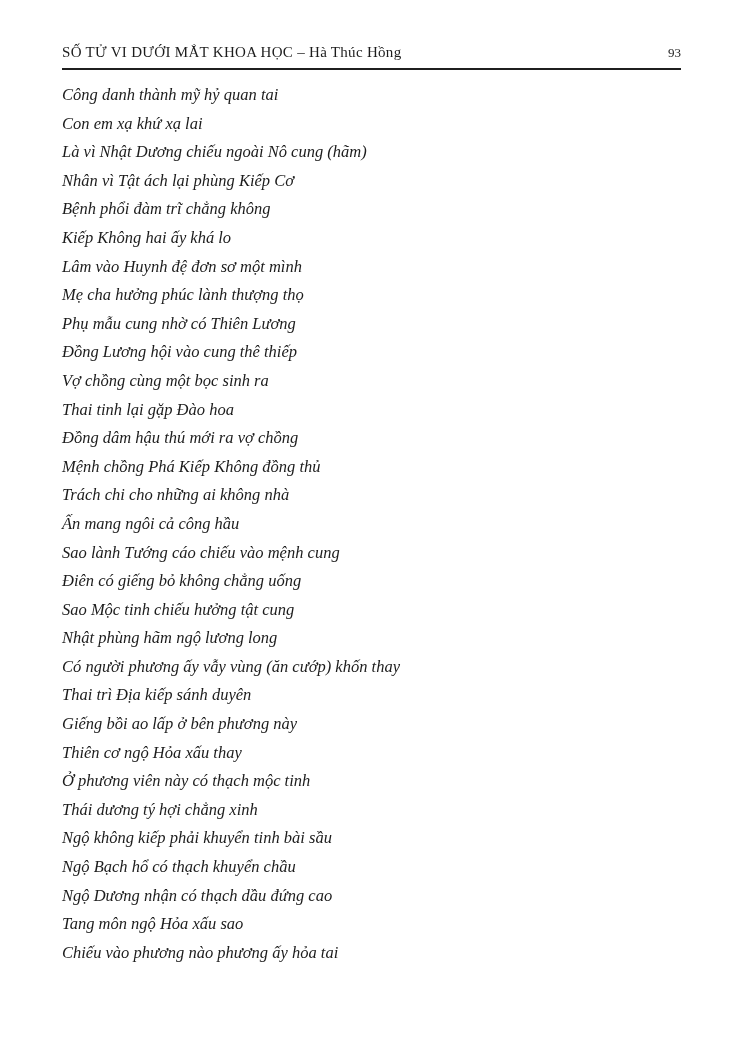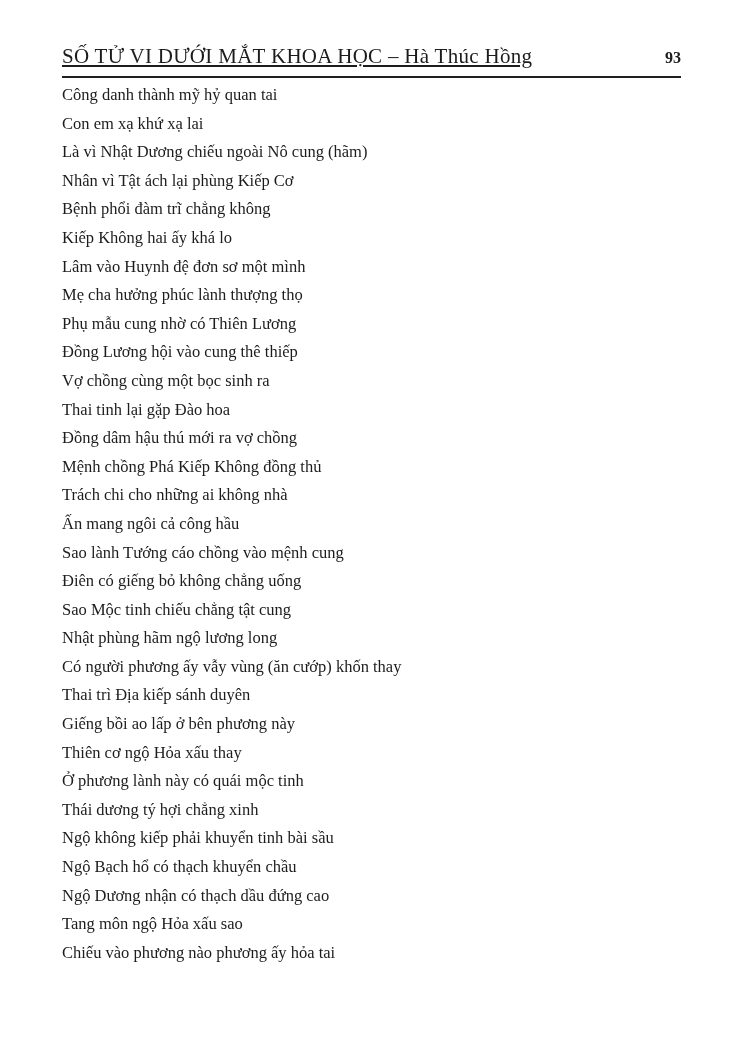--- a/index.html
+++ b/index.html
@@ -22,34 +22,33 @@
     left: 62px;
     top: 44px;
     width: 619px;
     display: flex;
     justify-content: space-between;
     align-items: baseline;
     border-bottom: 2px solid #1f1f1f;
     padding-bottom: 7px;
   }
   .header .title {
-    font-size: 21px;
+    font-size: 15px;
     letter-spacing: 0.3px;
     white-space: nowrap;
-    text-decoration: underline;
   }
   .header .pagenum {
-    font-size: 16px;
-    font-weight: bold;
+    font-size: 13px;
   }
   .verse {
     position: absolute;
     left: 62px;
     top: 81px;
     width: 640px;
+    font-style: italic;
   }
   .verse p.line {
     margin: 0;
     font-size: 16.5px;
     line-height: 28.6px;
     white-space: nowrap;
   }
 </style>
 </head>
 <body>
@@ -72,29 +71,29 @@
       <p class="line">Lâm vào Huynh đệ đơn sơ một mình</p>
       <p class="line">Mẹ cha hưởng phúc lành thượng thọ</p>
       <p class="line">Phụ mẫu cung nhờ có Thiên Lương</p>
       <p class="line">Đồng Lương hội vào cung thê thiếp</p>
       <p class="line">Vợ chồng cùng một bọc sinh ra</p>
       <p class="line">Thai tinh lại gặp Đào hoa</p>
       <p class="line">Đồng dâm hậu thú mới ra vợ chồng</p>
       <p class="line">Mệnh chồng Phá Kiếp Không đồng thủ</p>
       <p class="line">Trách chi cho những ai không nhà</p>
       <p class="line">Ấn mang ngôi cả công hầu</p>
-      <p class="line">Sao lành Tướng cáo chồng vào mệnh cung</p>
+      <p class="line">Sao lành Tướng cáo chiếu vào mệnh cung</p>
       <p class="line">Điên có giếng bỏ không chẳng uống</p>
-      <p class="line">Sao Mộc tinh chiếu chẳng tật cung</p>
+      <p class="line">Sao Mộc tinh chiếu hưởng tật cung</p>
       <p class="line">Nhật phùng hãm ngộ lương long</p>
       <p class="line">Có người phương ấy vẫy vùng (ăn cướp) khốn thay</p>
       <p class="line">Thai trì Địa kiếp sánh duyên</p>
       <p class="line">Giếng bồi ao lấp ở bên phương này</p>
       <p class="line">Thiên cơ ngộ Hỏa xấu thay</p>
-      <p class="line">Ở phương lành này có quái mộc tinh</p>
+      <p class="line">Ở phương viên này có thạch mộc tinh</p>
       <p class="line">Thái dương tý hợi chẳng xinh</p>
       <p class="line">Ngộ không kiếp phải khuyển tinh bài sầu</p>
       <p class="line">Ngộ Bạch hổ có thạch khuyển chầu</p>
       <p class="line">Ngộ Dương nhận có thạch dầu đứng cao</p>
       <p class="line">Tang môn ngộ Hỏa xấu sao</p>
       <p class="line">Chiếu vào phương nào phương ấy hỏa tai</p>
     </div>
 
 </div>
 

